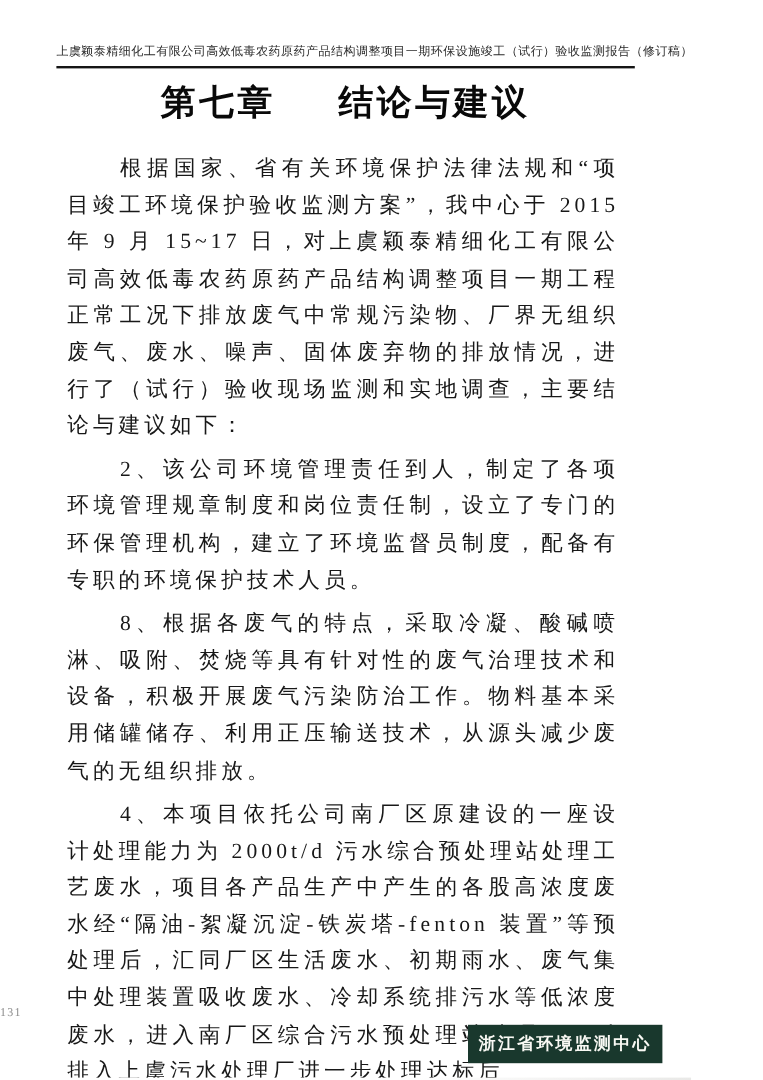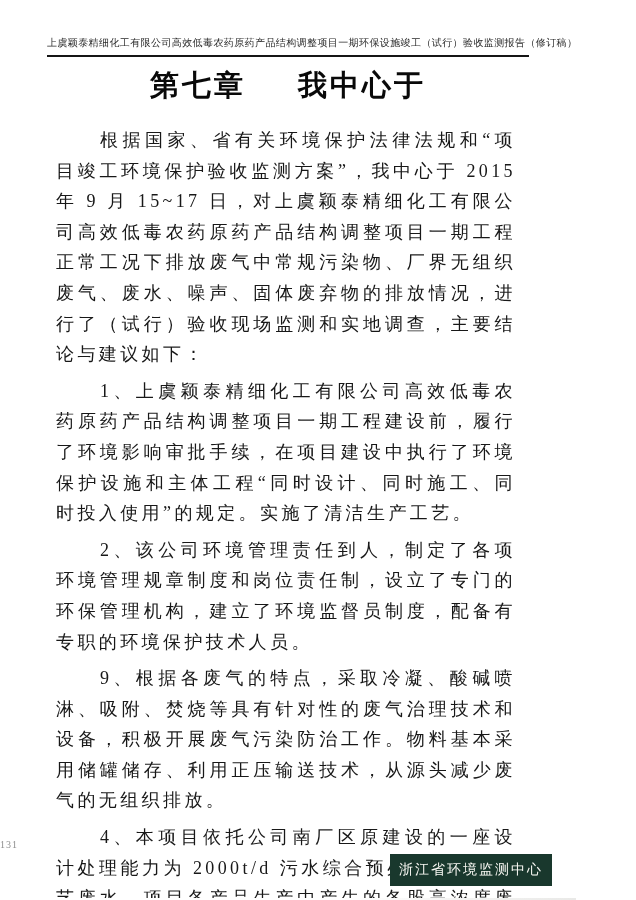--- a/index.html
+++ b/index.html
@@ -96,41 +96,41 @@
     position: absolute;
     right: 24px;
     bottom: 14px;
     background: #1e3b31;
     color: #f3f3ee;
     font-family: "Liberation Sans", sans-serif;
     font-size: 14px;
     letter-spacing: 2px;
     padding: 7px 9px;
     white-space: nowrap;
+    font-weight: bold;
   }
 </style>
 </head>
 <body>
 
 <div class="page">
   <div class="scan">
 
     <div class="running-header">
       <span>上虞颖泰精细化工有限公司高效低毒农药原药产品结构调整项目一期环保设施竣工（试行）验收监测报告（修订稿）</span>
     </div>
 
     <h1 class="chapter-title">
-      <span>第七章</span><span class="title-gap"></span><span>我中心于</span>
+      <span>第七章</span><span class="title-gap"></span><span>结论与建议</span>
     </h1>
 
     <div class="doc-body">
       <p>根据国家、省有关环境保护法律法规和“项目竣工环境保护验收监测方案”，我中心于 2015 年 9 月 15~17 日，对上虞颖泰精细化工有限公司高效低毒农药原药产品结构调整项目一期工程正常工况下排放废气中常规污染物、厂界无组织废气、废水、噪声、固体废弃物的排放情况，进行了（试行）验收现场监测和实地调查，主要结论与建议如下：</p>
-      <p>1、上虞颖泰精细化工有限公司高效低毒农药原药产品结构调整项目一期工程建设前，履行了环境影响审批手续，在项目建设中执行了环境保护设施和主体工程“同时设计、同时施工、同时投入使用”的规定。实施了清洁生产工艺。</p>
       <p>2、该公司环境管理责任到人，制定了各项环境管理规章制度和岗位责任制，设立了专门的环保管理机构，建立了环境监督员制度，配备有专职的环境保护技术人员。</p>
-      <p>9、根据各废气的特点，采取冷凝、酸碱喷淋、吸附、焚烧等具有针对性的废气治理技术和设备，积极开展废气污染防治工作。物料基本采用储罐储存、利用正压输送技术，从源头减少废气的无组织排放。</p>
+      <p>8、根据各废气的特点，采取冷凝、酸碱喷淋、吸附、焚烧等具有针对性的废气治理技术和设备，积极开展废气污染防治工作。物料基本采用储罐储存、利用正压输送技术，从源头减少废气的无组织排放。</p>
       <p>4、本项目依托公司南厂区原建设的一座设计处理能力为 2000t/d 污水综合预处理站处理工艺废水，项目各产品生产中产生的各股高浓度废水经“隔油-絮凝沉淀-铁炭塔-fenton 装置”等预处理后，汇同厂区生活废水、初期雨水、废气集中处理装置吸收废水、冷却系统排污水等低浓度废水，进入南厂区综合污水预处理站处理，最后排入上虞污水处理厂进一步处理达标后</p>
     </div>
 
     <div class="page-number">131</div>
 
     <div class="agency-stamp">
       <span>浙江省环境监测中心</span>
     </div>
 
   </div>

